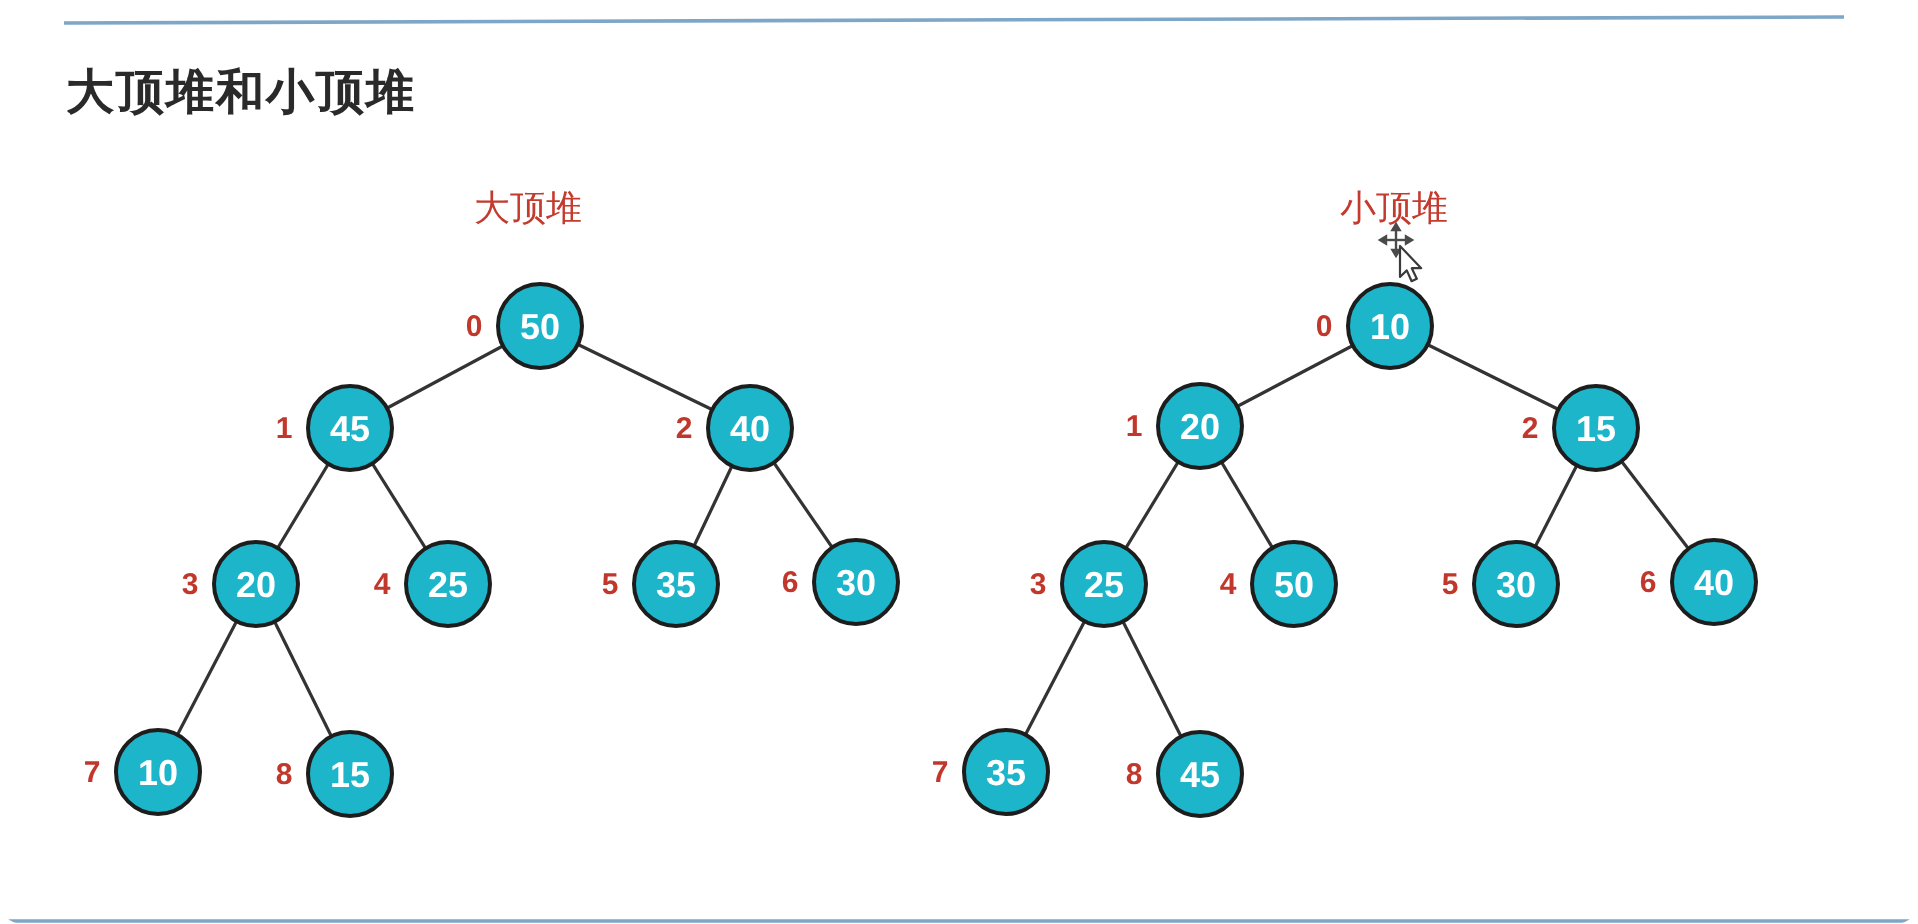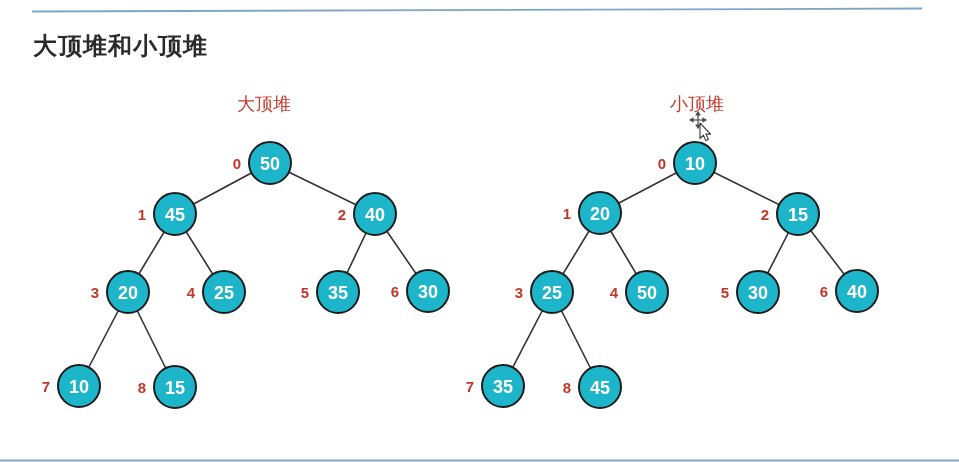--- a/index.html
+++ b/index.html
@@ -1,18 +1,19 @@
 <!DOCTYPE html>
 <html style="--node-fill: #1db5c9; --node-stroke: #1d1d1d; --node-text: #ffffff; --index-color: #c2372b; --label-color: #c43a2d; --heading-color: #2a2a2a; --edge-color: #333333; --rule-color: #7ea6c6;"><head>
 <meta charset="utf-8">
 <style>
   html,body{margin:0;padding:0;background:#fff;}
   #slide{
     position:relative;width:959px;height:462px;background:#ffffff;overflow:hidden;
     font-family:"Liberation Sans", sans-serif;
+    border-radius:11px;
   }
   #page-title{
     position:absolute;left:33px;top:30px;
     font-size:24px;font-weight:bold;color:var(--heading-color);
     letter-spacing:1px;
   }
   svg{position:absolute;left:0;top:0;}
   .heap-label{fill:var(--label-color);font-size:18px;}
   .edge{stroke:var(--edge-color);stroke-width:1.6;}
   .node-circle{fill:var(--node-fill);stroke:var(--node-stroke);stroke-width:2;}

